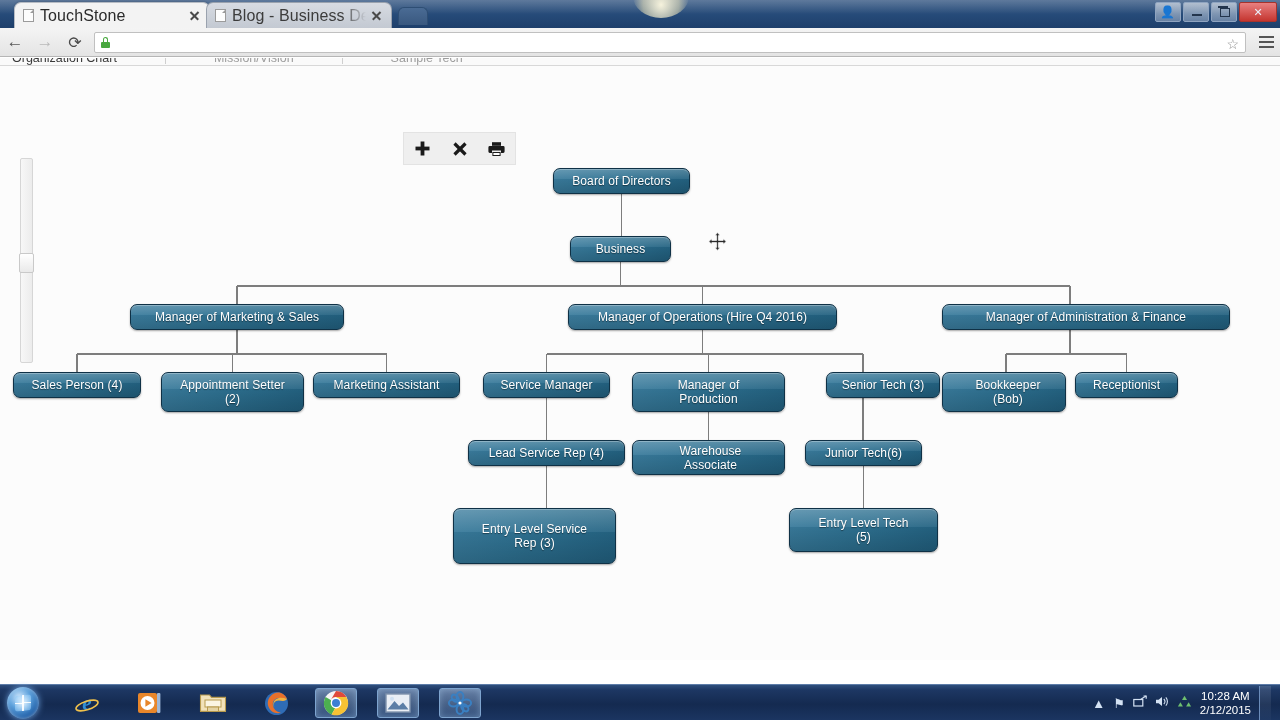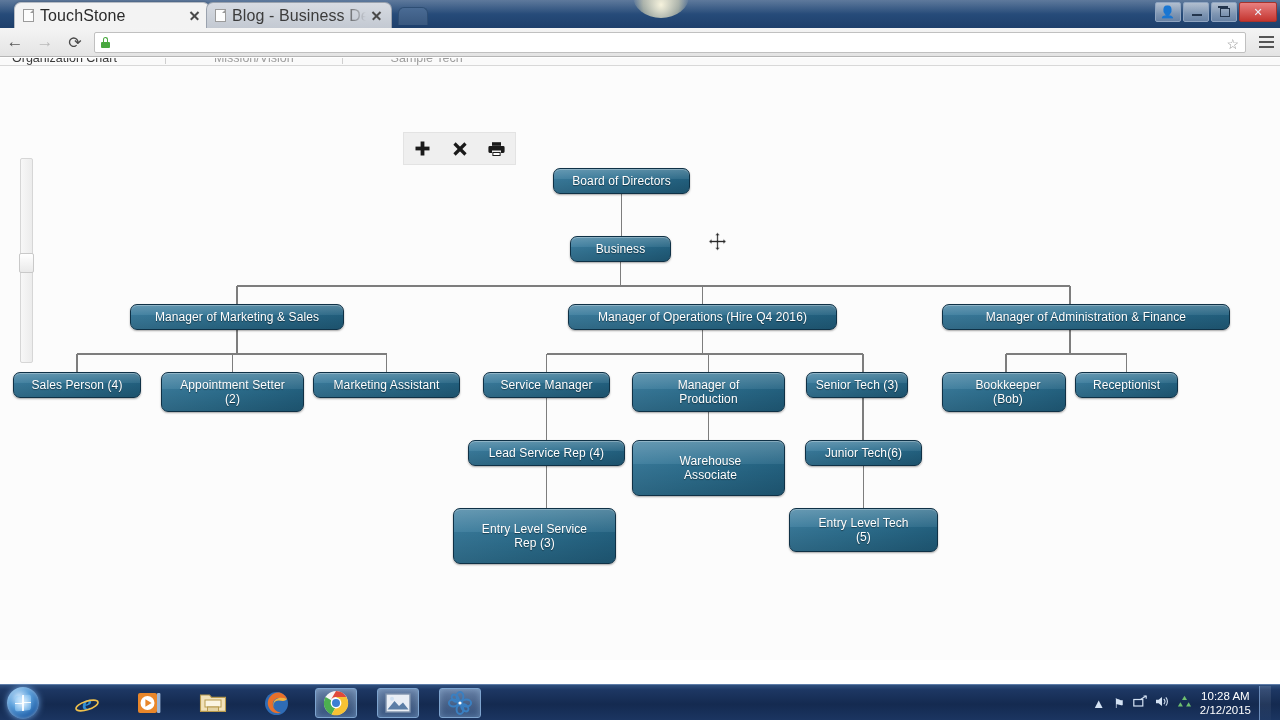--- a/index.html
+++ b/index.html
@@ -354,26 +354,26 @@
           <div class="node" style="left: 130px; top: 246px; width: 214px; height: 26px;">Manager of Marketing &amp; Sales</div>
           <div class="node" style="left: 568px; top: 246px; width: 269px; height: 26px;">Manager of Operations (Hire Q4 2016)</div>
           <div class="node" style="left: 942px; top: 246px; width: 288px; height: 26px;">Manager of Administration &amp; Finance</div>
           <div class="node" style="left: 13px; top: 314px; width: 128px; height: 26px;">Sales Person (4)</div>
           <div class="node" style="left: 161px; top: 314px; width: 143px; height: 40px;">Appointment Setter
 (2)</div>
           <div class="node" style="left: 313px; top: 314px; width: 147px; height: 26px;">Marketing Assistant</div>
           <div class="node" style="left: 483px; top: 314px; width: 127px; height: 26px;">Service Manager</div>
           <div class="node" style="left: 632px; top: 314px; width: 153px; height: 40px;">Manager of
 Production</div>
-          <div class="node" style="left: 806px; top: 314px; width: 102px; height: 26px;">Senior Tech (3)</div>
+          <div class="node" style="left: 826px; top: 314px; width: 114px; height: 26px;">Senior Tech (3)</div>
           <div class="node" style="left: 942px; top: 314px; width: 124px; height: 40px; padding-left: 16px;">Bookkeeper
 (Bob)</div>
           <div class="node" style="left: 1075px; top: 314px; width: 103px; height: 26px;">Receptionist</div>
           <div class="node" style="left: 468px; top: 382px; width: 157px; height: 26px;">Lead Service Rep (4)</div>
-          <div class="node" style="left: 632px; top: 382px; width: 153px; height: 56px; padding-left: 12px;">Warehouse
+          <div class="node" style="left: 632px; top: 382px; width: 153px; height: 35px; padding-left: 12px;">Warehouse
 Associate</div>
           <div class="node" style="left: 805px; top: 382px; width: 117px; height: 26px;">Junior Tech(6)</div>
           <div class="node" style="left: 453px; top: 450px; width: 163px; height: 56px;">Entry Level Service
 Rep (3)</div>
           <div class="node" style="left: 789px; top: 450px; width: 149px; height: 44px;">Entry Level Tech
 (5)</div>
         </div>
 
       <svg class="movecursor" viewBox="0 0 19 19">
         <g fill="#2b2b2b" stroke="#ffffff" stroke-width="0.7">

